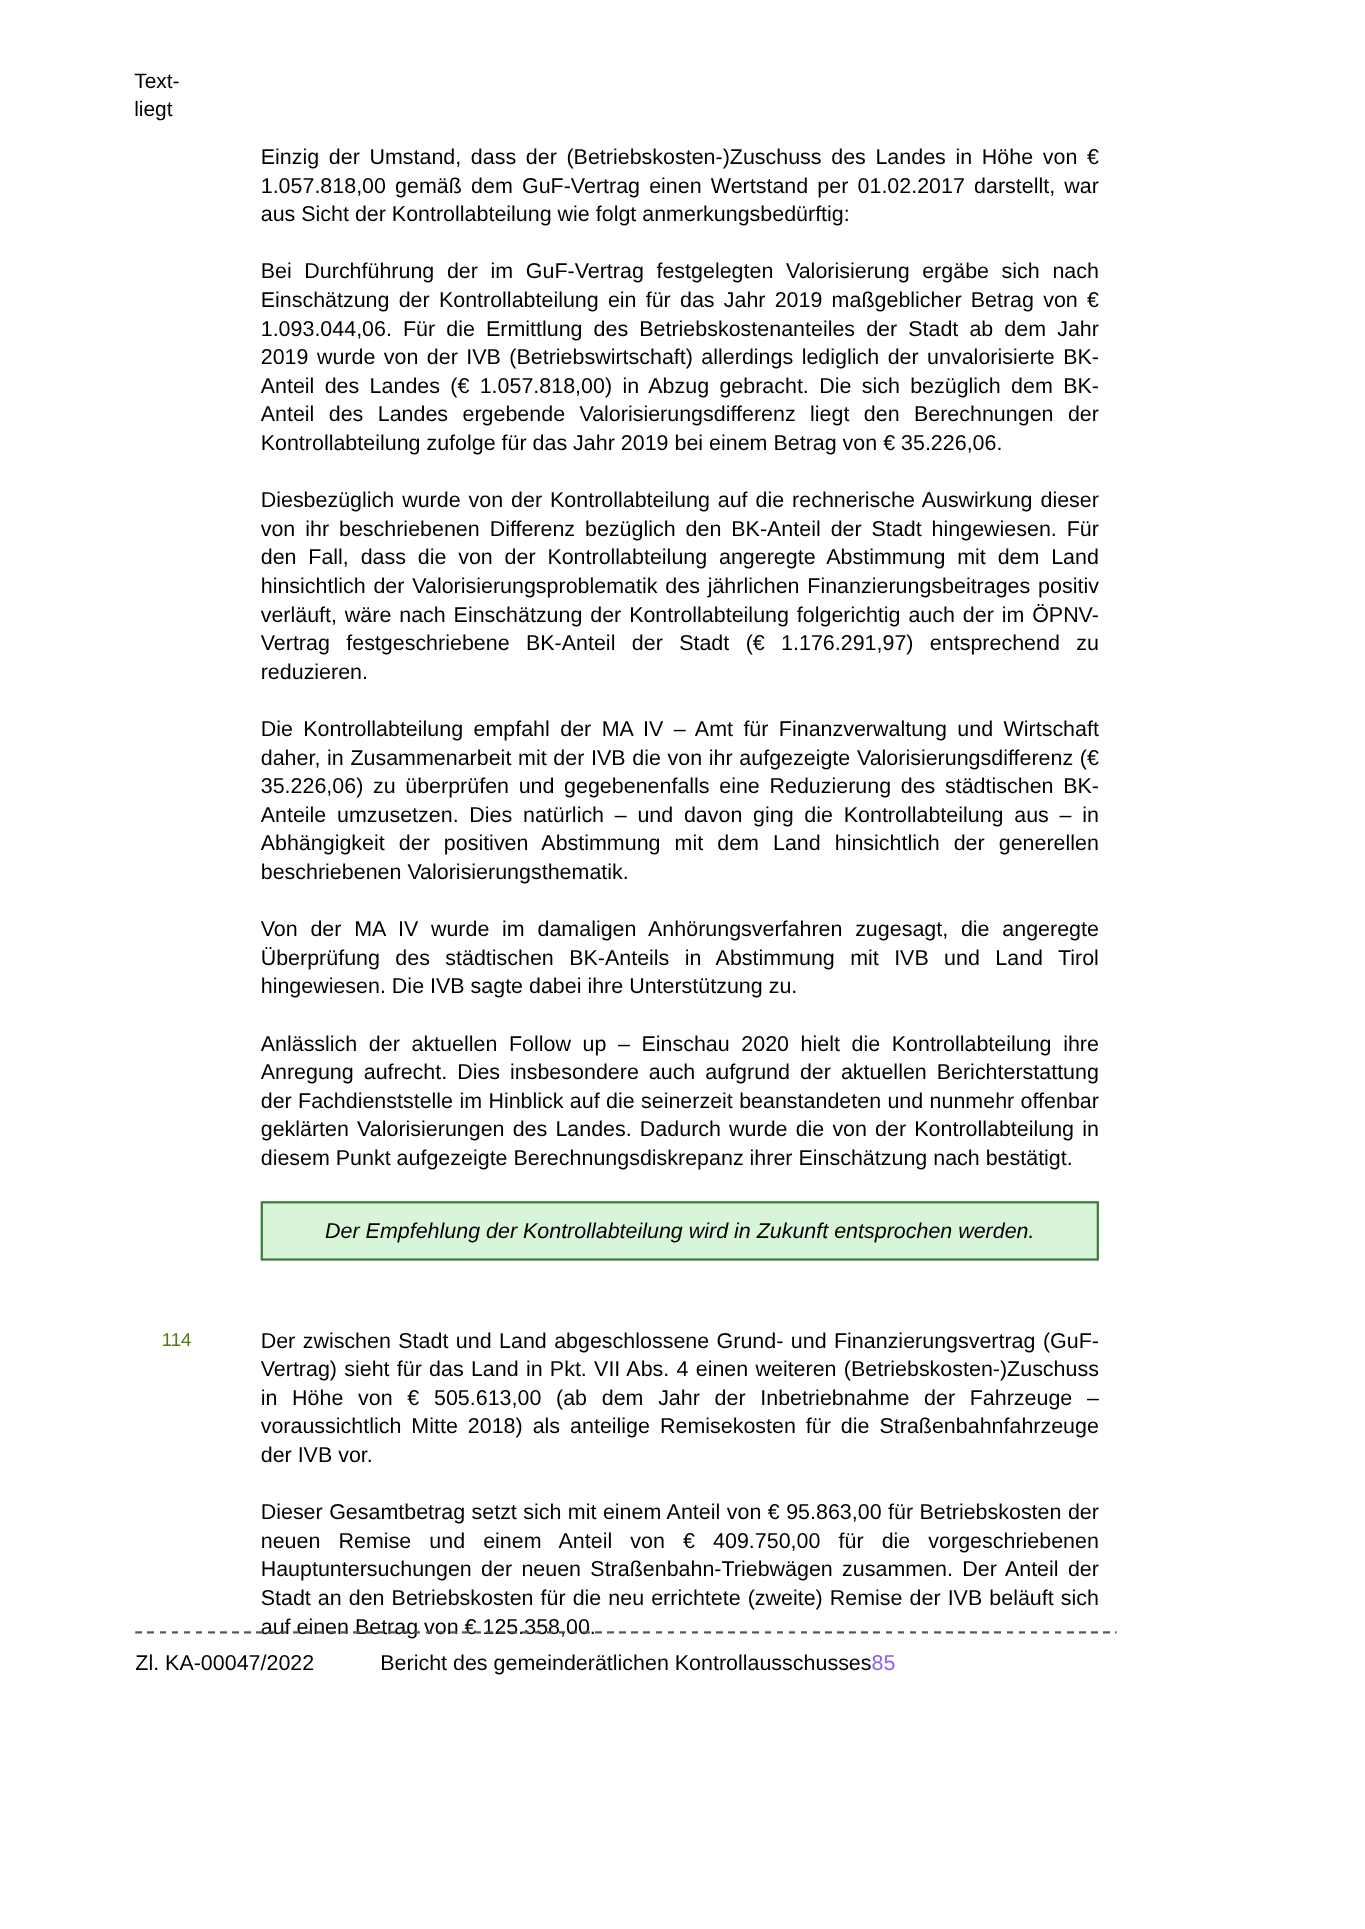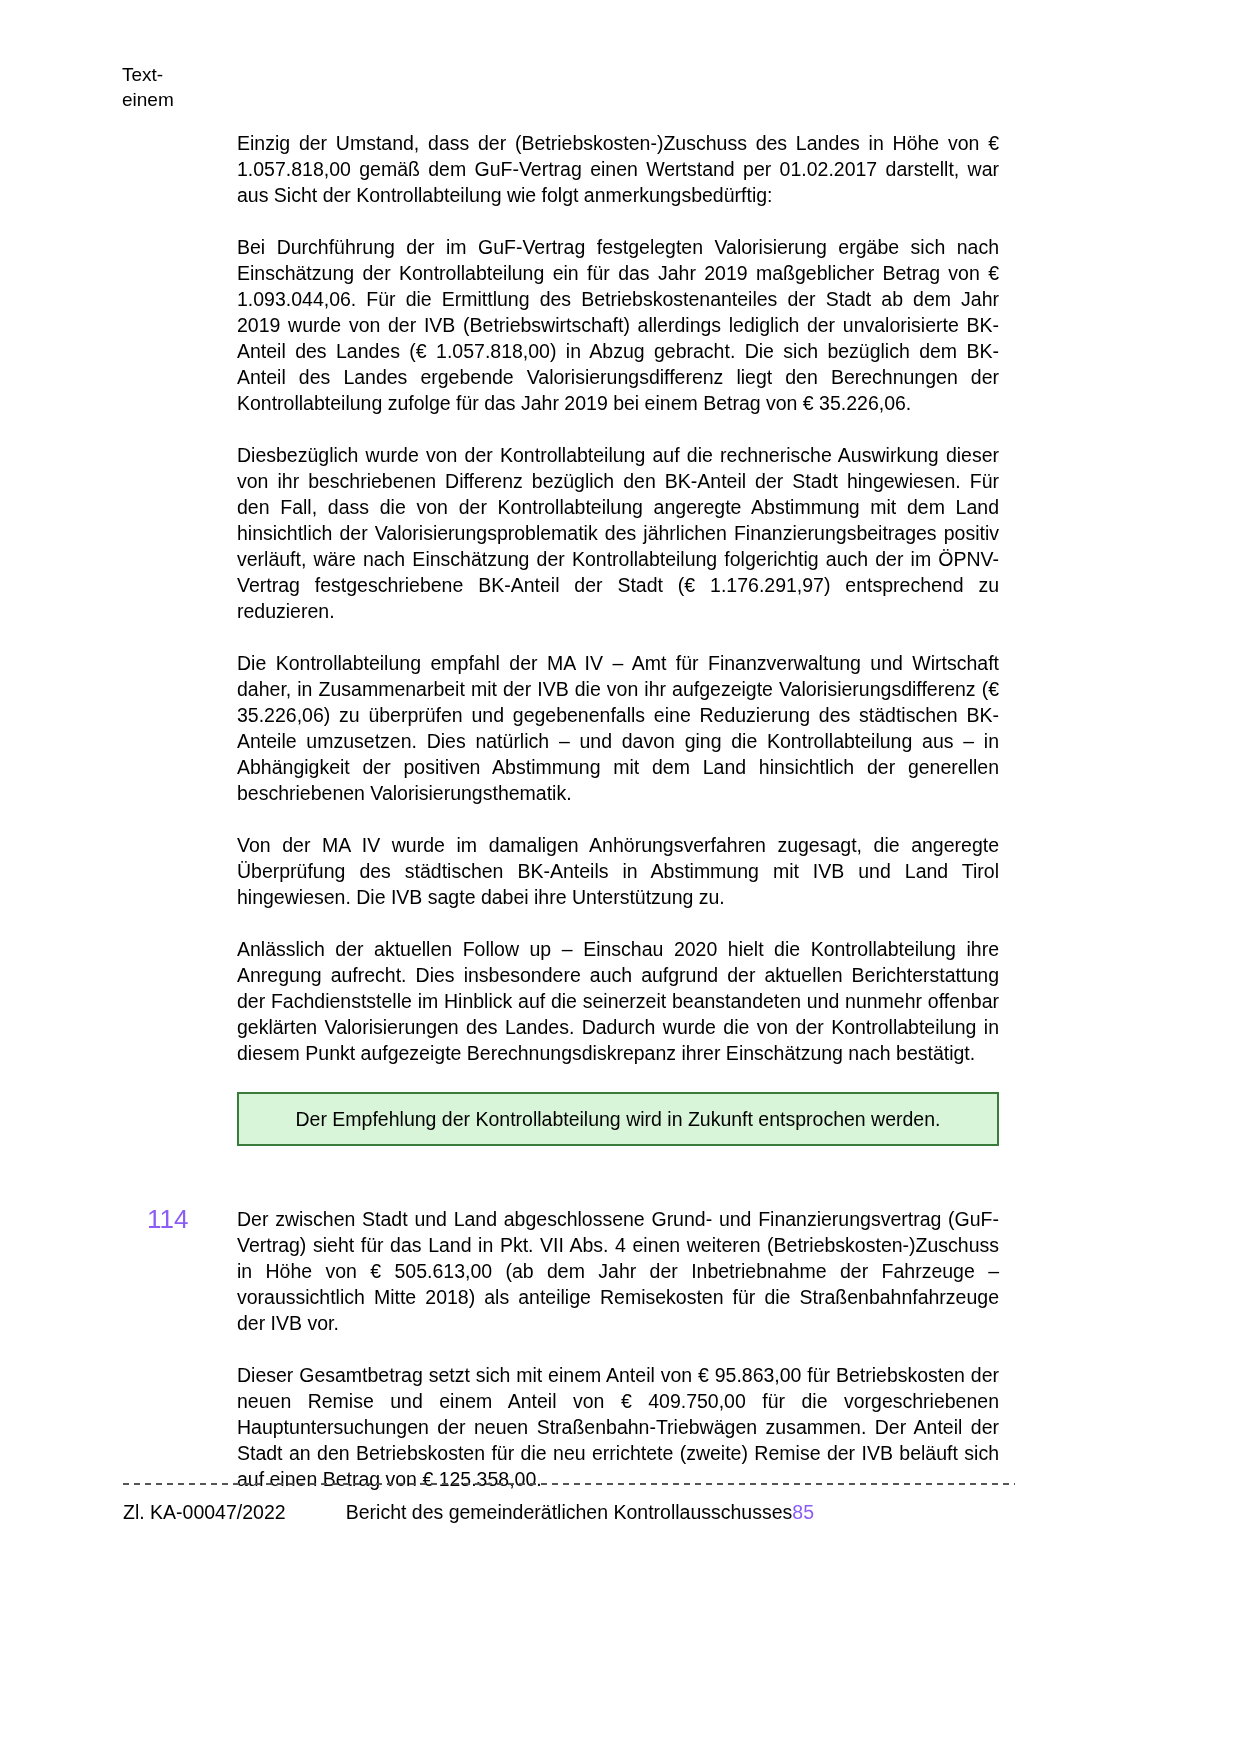--- a/index.html
+++ b/index.html
@@ -43,31 +43,32 @@
   .rec-box {
     margin-top: 14px;
     margin-bottom: 60px;
     border: 2px solid #3a7a3a;
     background: #d9f5d9;
     padding: 12px 18px;
     text-align: center;
     font-size: 19.5px;
     line-height: 26px;
     color: #000000;
+    font-style: italic;
   }
   .numbered-para {
     position: relative;
   }
   .sec-num {
     position: absolute;
     left: -90px;
     top: 0;
-    font-size: 26px;
+    font-size: 17px;
     line-height: 26px;
-    color: #8b5cf6;
+    color: #4d7c0f;
   }
   .footer {
     position: absolute;
     left: 123px;
     top: 1483px;
     width: 892px;
   }
   .footer-line {
     height: 2px;
     width: 100%;
@@ -85,21 +86,21 @@
   .footer-row .f-center{ text-align: center; }
   .footer-row .f-right { color: #8b5cf6; }
 </style>
 </head>
 <body>
 
 <div class="page">
 
   <div class="margin-label">
     <div>Text-</div>
-    <div>einem</div>
+    <div>liegt</div>
   </div>
 
   <div class="content">
     <p class="para">Einzig der Umstand, dass der (Betriebskosten-)Zuschuss des Landes in Höhe von € 1.057.818,00 gemäß dem GuF-Vertrag einen Wertstand per 01.02.2017 darstellt, war aus Sicht der Kontrollabteilung wie folgt anmerkungsbedürftig:</p>
     <p class="para">Bei Durchführung der im GuF-Vertrag festgelegten Valorisierung ergäbe sich nach Einschätzung der Kontrollabteilung ein für das Jahr 2019 maßgeblicher Betrag von € 1.093.044,06. Für die Ermittlung des Betriebskostenanteiles der Stadt ab dem Jahr 2019 wurde von der IVB (Betriebswirtschaft) allerdings lediglich der unvalorisierte BK-Anteil des Landes (€ 1.057.818,00) in Abzug gebracht. Die sich bezüglich dem BK-Anteil des Landes ergebende Valorisierungsdifferenz liegt den Berechnungen der Kontrollabteilung zufolge für das Jahr 2019 bei einem Betrag von € 35.226,06.</p>
     <p class="para">Diesbezüglich wurde von der Kontrollabteilung auf die rechnerische Auswirkung dieser von ihr beschriebenen Differenz bezüglich den BK-Anteil der Stadt hingewiesen. Für den Fall, dass die von der Kontrollabteilung angeregte Abstimmung mit dem Land hinsichtlich der Valorisierungsproblematik des jährlichen Finanzierungsbeitrages positiv verläuft, wäre nach Einschätzung der Kontrollabteilung folgerichtig auch der im ÖPNV-Vertrag festgeschriebene BK-Anteil der Stadt (€ 1.176.291,97) entsprechend zu reduzieren.</p>
     <p class="para">Die Kontrollabteilung empfahl der MA IV – Amt für Finanzverwaltung und Wirtschaft daher, in Zusammenarbeit mit der IVB die von ihr aufgezeigte Valorisierungsdifferenz (€ 35.226,06) zu überprüfen und gegebenenfalls eine Reduzierung des städtischen BK-Anteile umzusetzen. Dies natürlich – und davon ging die Kontrollabteilung aus – in Abhängigkeit der positiven Abstimmung mit dem Land hinsichtlich der generellen beschriebenen Valorisierungsthematik.</p>
     <p class="para">Von der MA IV wurde im damaligen Anhörungsverfahren zugesagt, die angeregte Überprüfung des städtischen BK-Anteils in Abstimmung mit IVB und Land Tirol hingewiesen. Die IVB sagte dabei ihre Unterstützung zu.</p>
     <p class="para">Anlässlich der aktuellen Follow up – Einschau 2020 hielt die Kontrollabteilung ihre Anregung aufrecht. Dies insbesondere auch aufgrund der aktuellen Berichterstattung der Fachdienststelle im Hinblick auf die seinerzeit beanstandeten und nunmehr offenbar geklärten Valorisierungen des Landes. Dadurch wurde die von der Kontrollabteilung in diesem Punkt aufgezeigte Berechnungsdiskrepanz ihrer Einschätzung nach bestätigt.</p>
 

